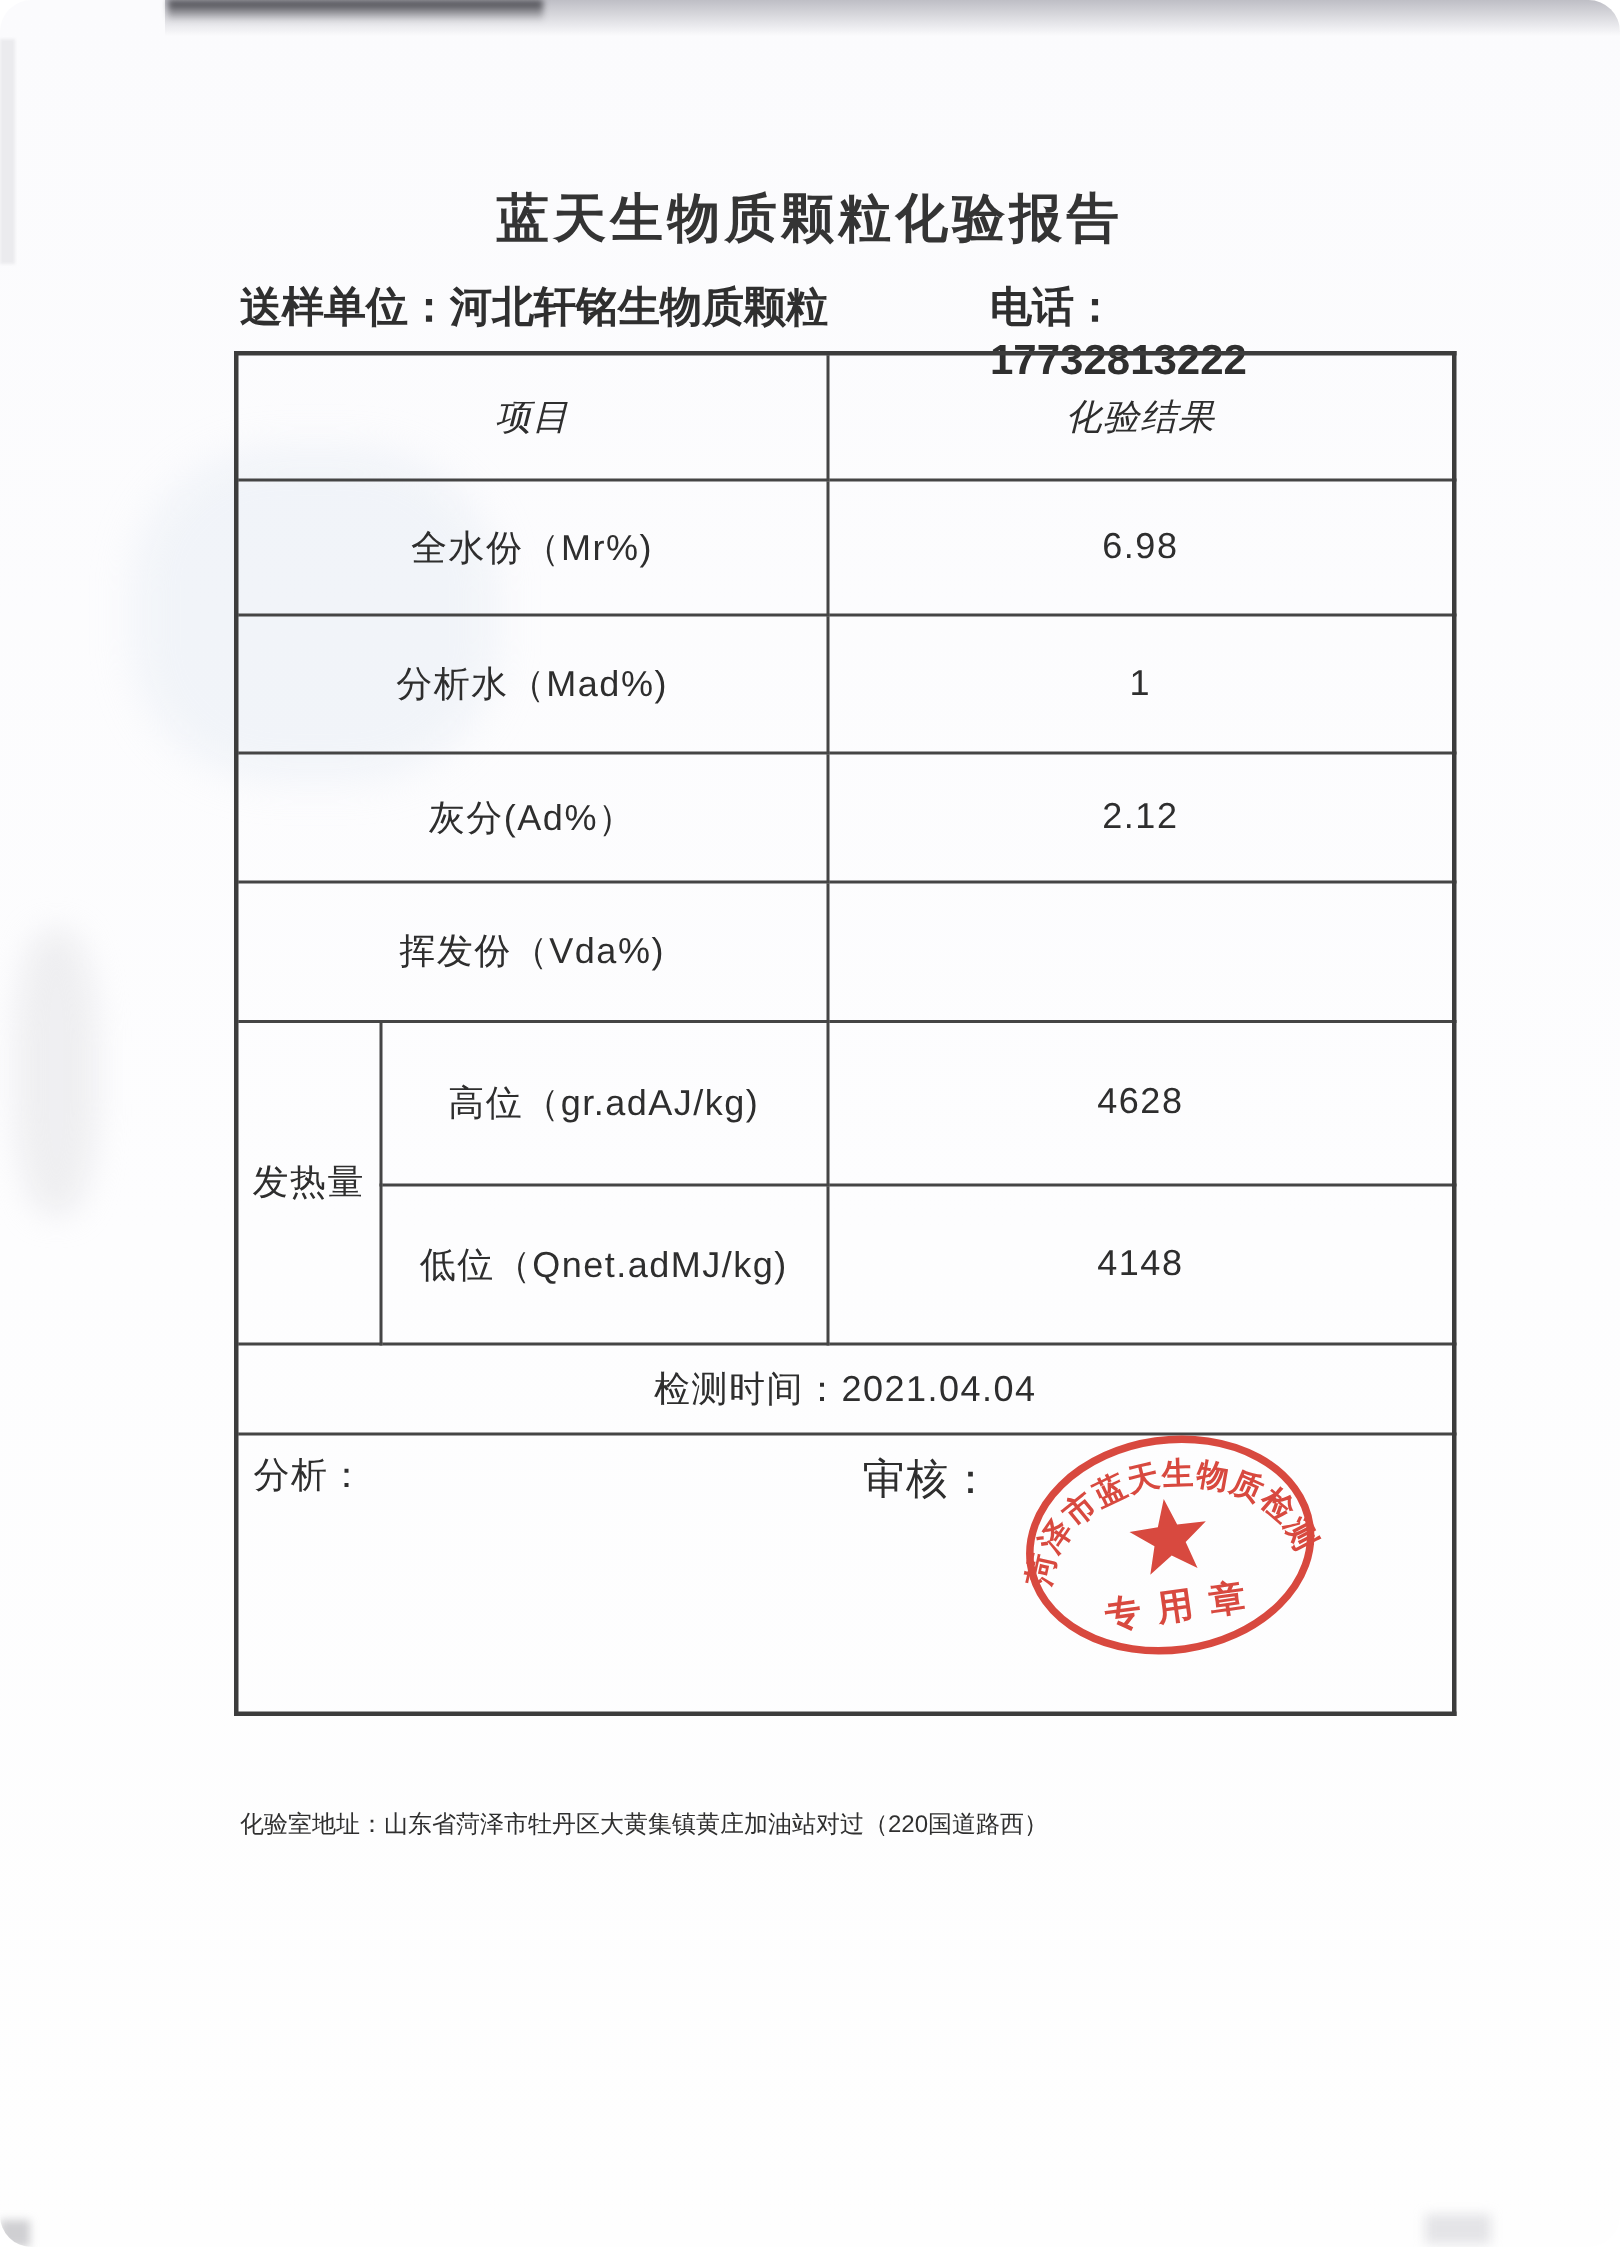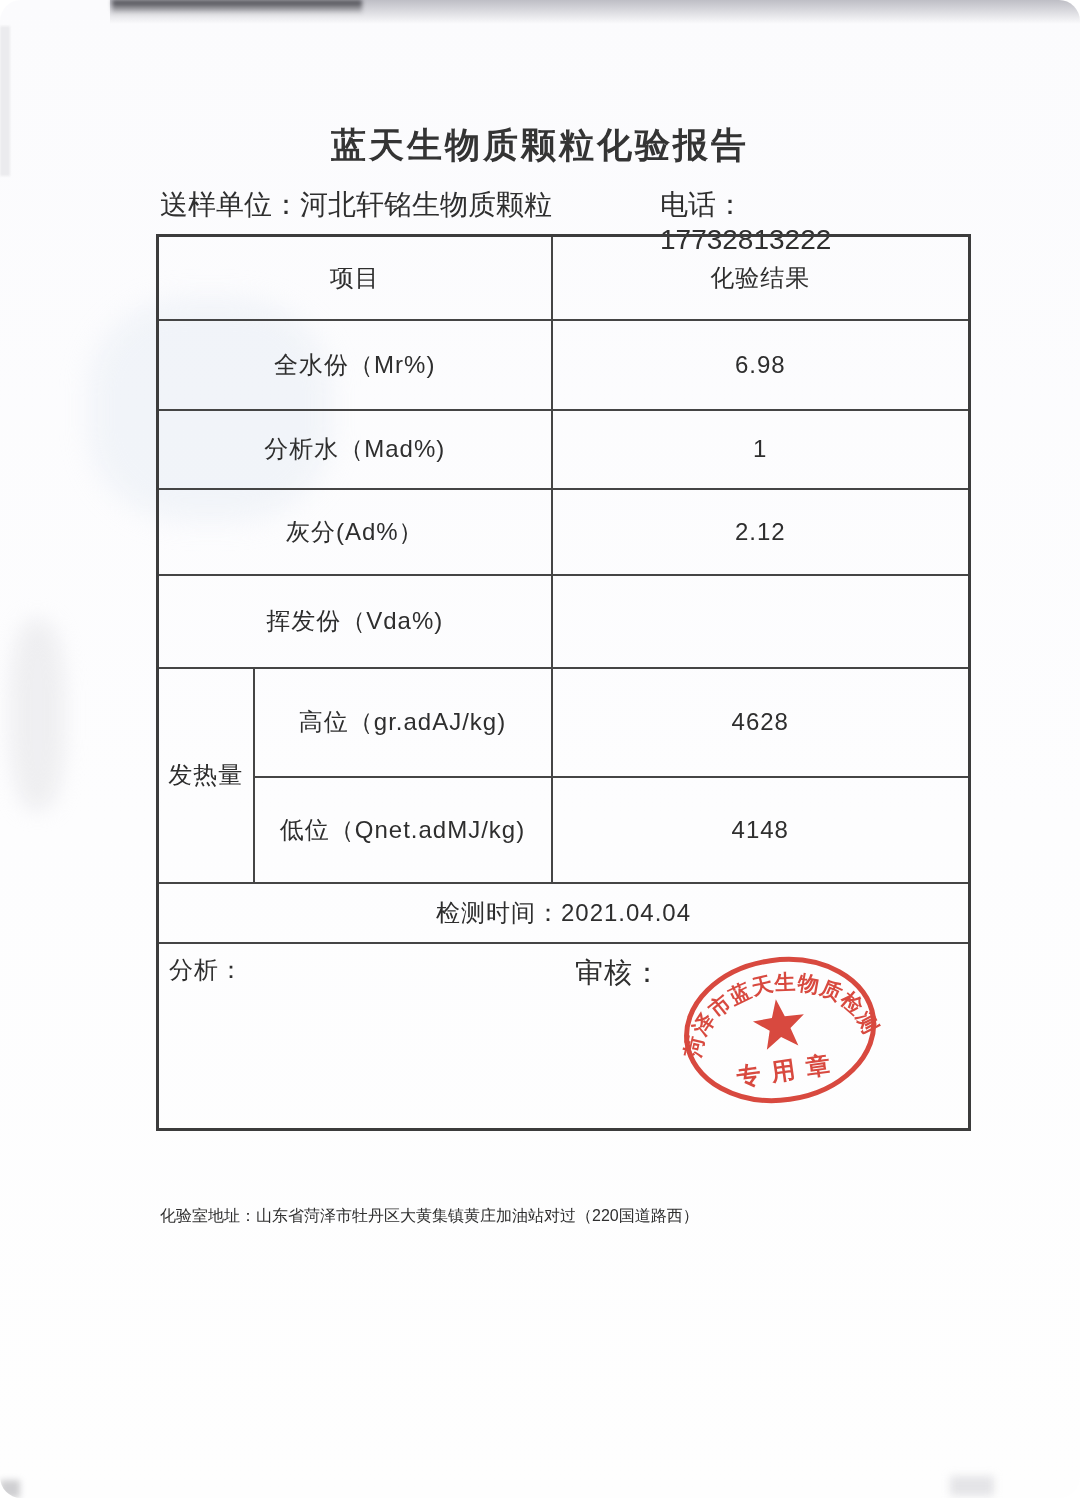--- a/index.html
+++ b/index.html
@@ -12,29 +12,29 @@
   .band-top-dark{position:absolute;left:112px;top:0;width:250px;height:14px;filter:blur(2px);
         background:linear-gradient(to bottom,rgba(42,42,48,0.88),rgba(255,255,255,0));}
   .edge-left{position:absolute;left:0;top:26px;width:10px;height:150px;background:#ebebee;filter:blur(1px);}
   .smudge1{position:absolute;left:90px;top:300px;width:240px;height:220px;background:rgba(222,230,242,0.35);border-radius:40%;filter:blur(14px);}
   .smudge2{position:absolute;left:10px;top:620px;width:55px;height:190px;background:rgba(226,226,230,0.5);border-radius:40%;filter:blur(10px);}
   .dot-bl{position:absolute;left:0;top:1480px;width:20px;height:18px;background:rgba(150,150,158,0.45);filter:blur(3px);}
   .dot-bc{position:absolute;left:950px;top:1476px;width:44px;height:20px;background:rgba(190,190,198,0.4);filter:blur(4px);}
 
   .title{position:absolute;left:0;top:122px;width:1080px;text-align:center;
          font-size:35px;font-weight:bold;letter-spacing:3px;color:#343434;}
-  .info-line{position:absolute;top:186px;left:0;width:860px;height:36px;font-size:28px;font-weight:normal;color:#2f2f2f;}
+  .info-line{position:absolute;top:186px;left:0;width:860px;height:36px;font-size:28px;font-weight:bold;color:#2f2f2f;}
   .sender{position:absolute;left:160px;top:0;}
   .phone{position:absolute;left:660px;top:0;}
 
   table.report{position:absolute;left:156px;top:234px;width:812px;border-collapse:collapse;
          table-layout:fixed;border:3px solid #3c3c3c;}
   table.report td{border:2px solid #454545;padding:0;text-align:center;vertical-align:middle;
          font-size:24px;color:#2e2e2e;letter-spacing:1px;}
-  tr.r-head{height:84px;}  tr.r1{height:90px;} tr.r2{height:79px;} tr.r3{height:86px;}
+  tr.r-head{height:84px;font-style:italic;}  tr.r1{height:90px;} tr.r2{height:92px;} tr.r3{height:86px;}
   tr.r4{height:93px;}      tr.r5{height:109px;} tr.r6{height:106px;}
   tr.r7{height:60px;}      tr.r8{height:187px;}
   td.val{font-size:37px;letter-spacing:1px;color:#262626;}
   td.val-big{font-size:40px;letter-spacing:1px;color:#262626;}
   td.left-cell{text-align:left;padding-left:10px;font-size:24px;}
   td.sign-cell{position:relative;text-align:left;vertical-align:top;}
   .analyst{position:absolute;left:10px;top:10px;font-size:24px;}
   .reviewer{position:absolute;left:416px;top:10px;font-size:28px;}
 
   .stamp{position:absolute;left:678px;top:952px;width:204px;height:154px;

